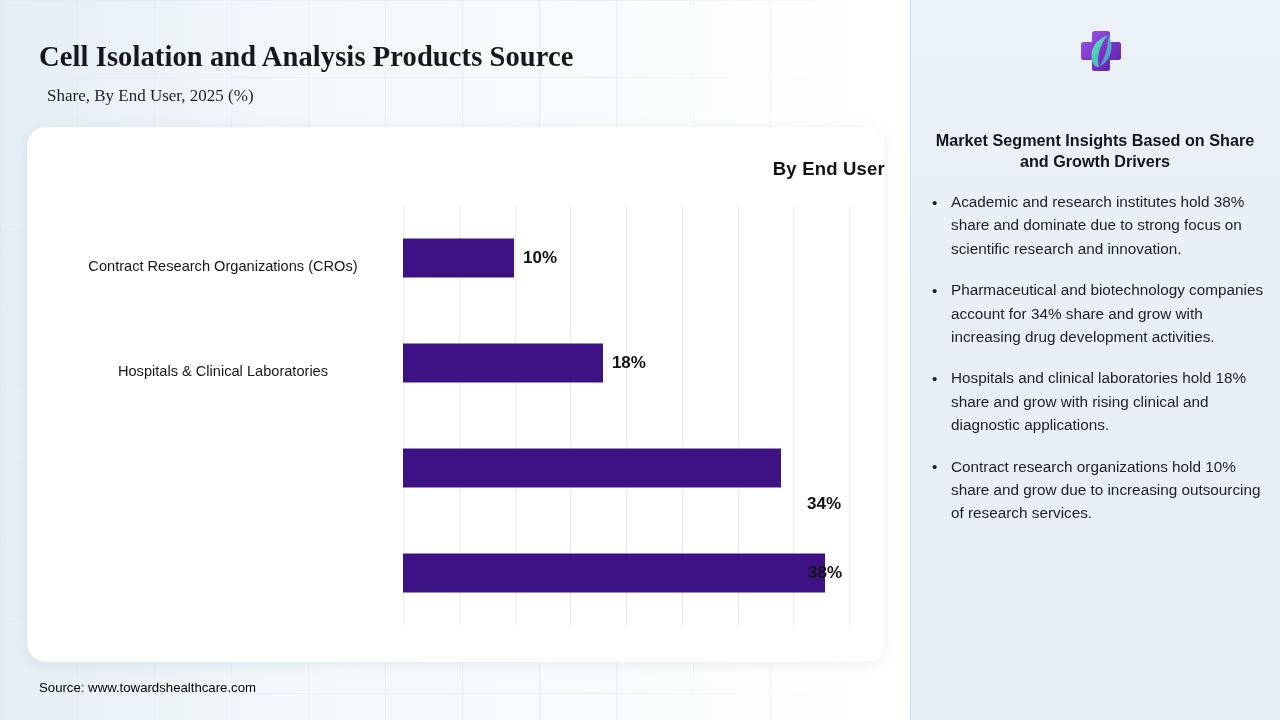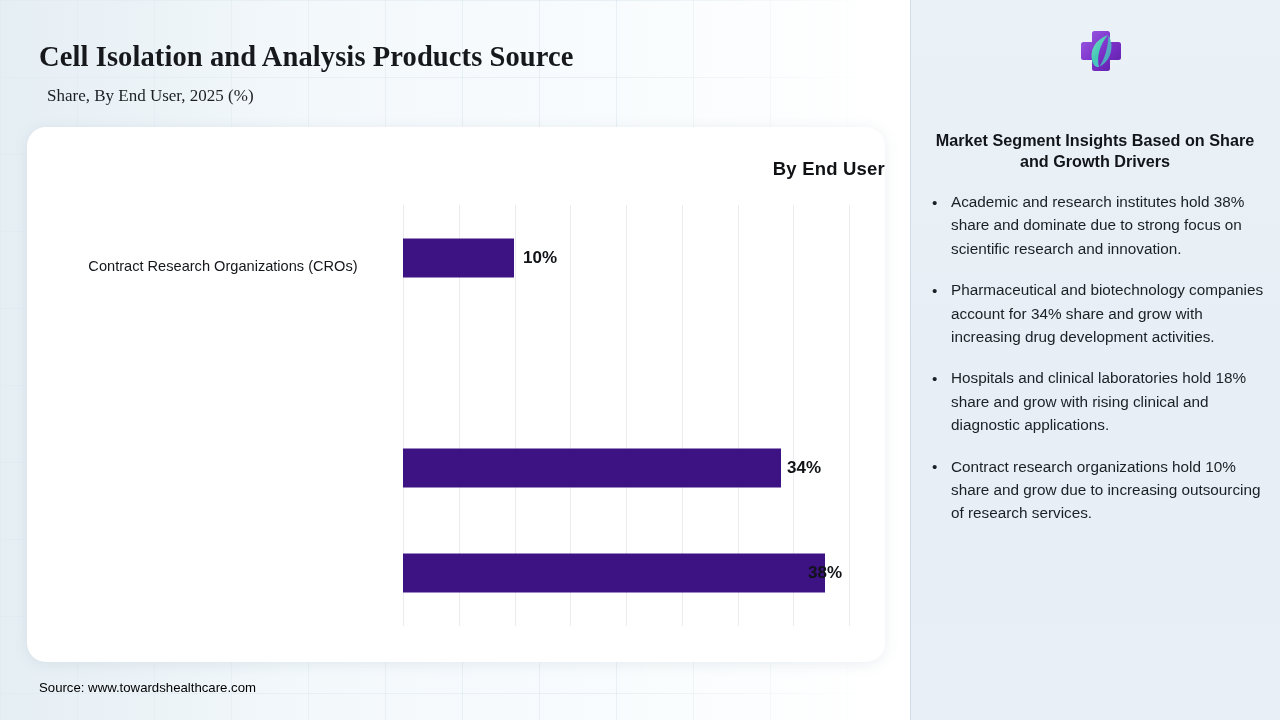--- a/index.html
+++ b/index.html
@@ -141,23 +141,28 @@
       <div class="gridline" style="left: 223px;"></div>
       <div class="gridline" style="left: 279px;"></div>
       <div class="gridline" style="left: 335px;"></div>
       <div class="gridline" style="left: 390px;"></div>
       <div class="gridline" style="left: 446px;"></div>
       <div class="bar-row" style="top: 0px; height: 105.25px;">
         <div class="cat-label-wrap">Contract Research Organizations (CROs)</div>
         <div class="bar" style="width: 111.053px; background: rgb(61, 18, 131);"></div>
         <div class="bar-value" style="left: 120.053px;">10%</div>
       </div>
+      <div class="bar-row" style="top: 105.25px; height: 105.25px;">
+        <div class="cat-label-wrap">Hospitals &amp; Clinical Laboratories</div>
+        <div class="bar" style="width: 199.895px; background: rgb(61, 18, 131);"></div>
+        <div class="bar-value" style="left: 208.895px;">18%</div>
+      </div>
       <div class="bar-row" style="top: 210.5px; height: 105.25px;">
         <div class="bar" style="width: 377.579px; background: rgb(61, 18, 131);"></div>
-        <div class="bar-value" style="left: 384px;">34%</div>
+        <div class="bar-value" style="left: 404px; margin-top: 36px;">34%</div>
       </div>
       <div class="bar-row" style="top: 315.75px; height: 105.25px;">
         <div class="bar" style="width: 422px; background: rgb(61, 18, 131);"></div>
         <div class="bar-value" style="left: 405px;">38%</div>
       </div>
     </div>
 </div>
 
 <div id="source-note">Source: www.towardshealthcare.com</div>
 

